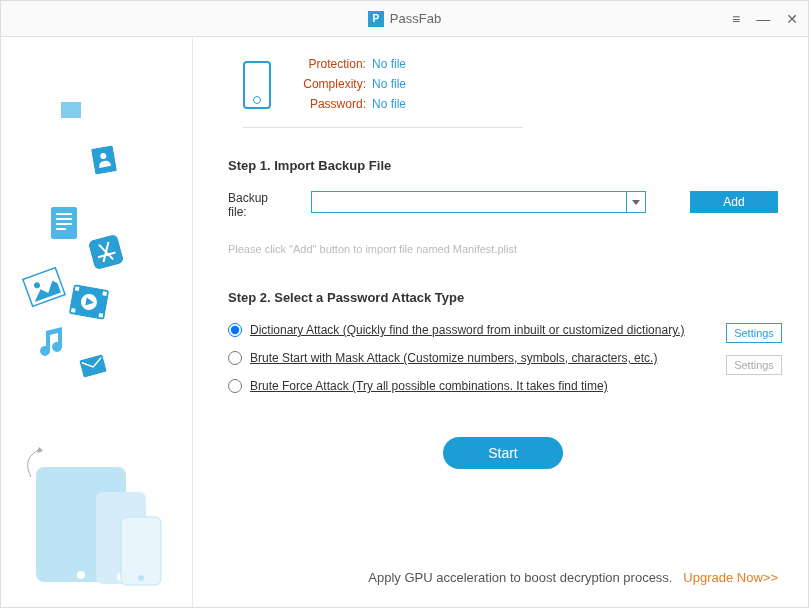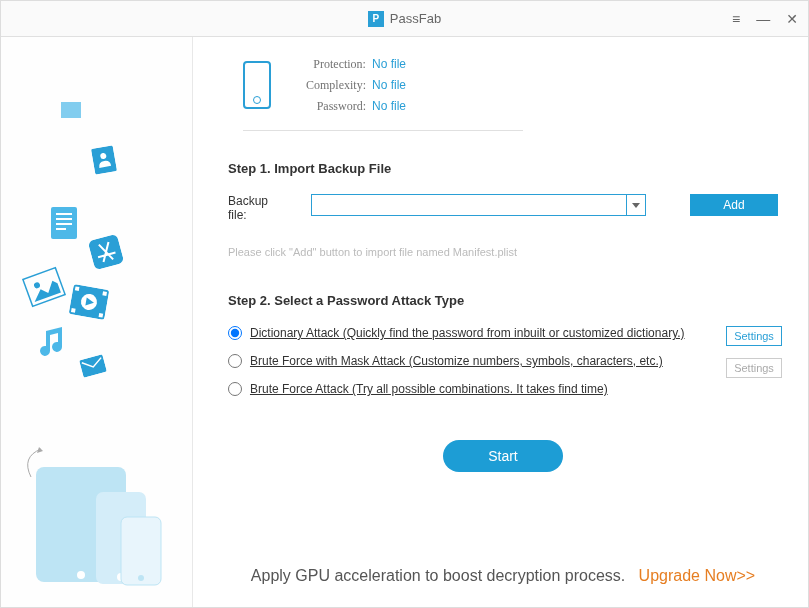--- a/index.html
+++ b/index.html
@@ -16,21 +16,21 @@
     .sidebar-devices { position: absolute; bottom: 20px; left: 20px; width: 160px; height: 140px; }
     .sidebar-icon { position: absolute; }
     
     .main { flex: 1; padding: 20px 30px 10px 35px; display: flex; flex-direction: column; }
     
     .info-section { display: flex; gap: 20px; margin-bottom: 6px; margin-left: 15px; }
     .phone-icon { width: 28px; height: 48px; border: 2px solid #2a9fd6; border-radius: 4px; position: relative; margin-top: 4px; }
     .phone-icon::before { content: ''; position: absolute; bottom: 3px; left: 50%; transform: translateX(-50%); width: 6px; height: 6px; border-radius: 50%; border: 1px solid #2a9fd6; }
     .info-rows { display: flex; flex-direction: column; gap: 6px; }
     .info-row { display: flex; gap: 6px; font-size: 12px; }
-    .info-label { color: #737373; width: 75px; text-align: right; font-family: Liberation Serif, serif; }
+    .info-label { color: #c2410c; width: 75px; text-align: right; }
     .info-value { color: #2a9fd6; }
     .info-divider { border-bottom: 1px solid #e0e0e0; margin: 10px 15px 30px 15px; width: 280px; }
     
     .step-title { font-size: 13px; font-weight: bold; color: #333; margin-bottom: 18px; }
     .backup-row { display: flex; gap: 24px; margin-bottom: 24px; }
     .backup-label { font-size: 12px; color: #333; }
     .backup-input-wrap { display: flex; width: 350px; }
     .backup-input { flex: 1; height: 22px; border: 1px solid #2a9fd6; border-right: none; padding: 0 6px; font-size: 12px; }
     .backup-dropdown { width: 20px; height: 22px; border: 1px solid #2a9fd6; background: #fff; display: flex; align-items: center; justify-content: center; cursor: pointer; }
     .btn-add { width: 92px; height: 22px; background: #1d9dd5; color: #fff; border: none; font-size: 12px; margin-left: 20px; cursor: pointer; }
@@ -38,21 +38,21 @@
     
     .attack-option { display: flex; align-items: center; gap: 8px; margin-bottom: 14px; font-size: 12px; color: #333; text-decoration: underline; }
     .attack-option input { width: 14px; height: 14px; }
     .btn-settings { width: 56px; height: 20px; font-size: 11px; border: 1px solid #2a9fd6; background: #fff; color: #2a9fd6; cursor: pointer; }
     .btn-settings.disabled { border-color: #ccc; color: #aaa; }
     .options-wrap { position: relative; }
     .settings-col { position: absolute; right: -4px; top: 0; display: flex; flex-direction: column; gap: 12px; }
     
     .btn-start { width: 120px; height: 32px; background: #1d9dd5; color: #fff; border: none; border-radius: 16px; font-size: 14px; cursor: pointer; margin: 30px auto 0; display: block; }
     
-    .footer-text { text-align: center; font-size: 16px; color: #555; margin-top: auto; padding-bottom: 12px; }
+    .footer-text { text-align: right; font-size: 13px; color: #555; margin-top: auto; padding-bottom: 12px; }
     .footer-text .upgrade { color: #e67e22; cursor: pointer; }
   </style>
 </head>
 <body>
 
 <div class="titlebar">
   <div class="titlebar-logo">
     <div class="logo-box">P</div>
     <span>PassFab</span>
   </div>
@@ -154,21 +154,21 @@
     <div class="hint-text">Please click "Add" button to import file named Manifest.plist</div>
 
     <div class="step-title">Step 2. Select a Password Attack Type</div>
     <div class="options-wrap">
       <div class="attack-option">
         <input type="radio" name="attack" checked="" style="">
         <span>Dictionary Attack (Quickly find the password from inbuilt or customized dictionary.)</span>
       </div>
       <div class="attack-option">
         <input type="radio" name="attack" style="">
-        <span>Brute Force with Mask Attack (Customize numbers, symbols, characters, etc.)</span>
+        <span>Brute Start with Mask Attack (Customize numbers, symbols, characters, etc.)</span>
       </div>
       <div class="attack-option">
         <input type="radio" name="attack" style="">
         <span>Brute Force Attack (Try all possible combinations. It takes find time)</span>
       </div>
       <div class="settings-col">
         <button class="btn-settings">Settings</button>
         <button class="btn-settings disabled">Settings</button>
       </div>
     </div>

